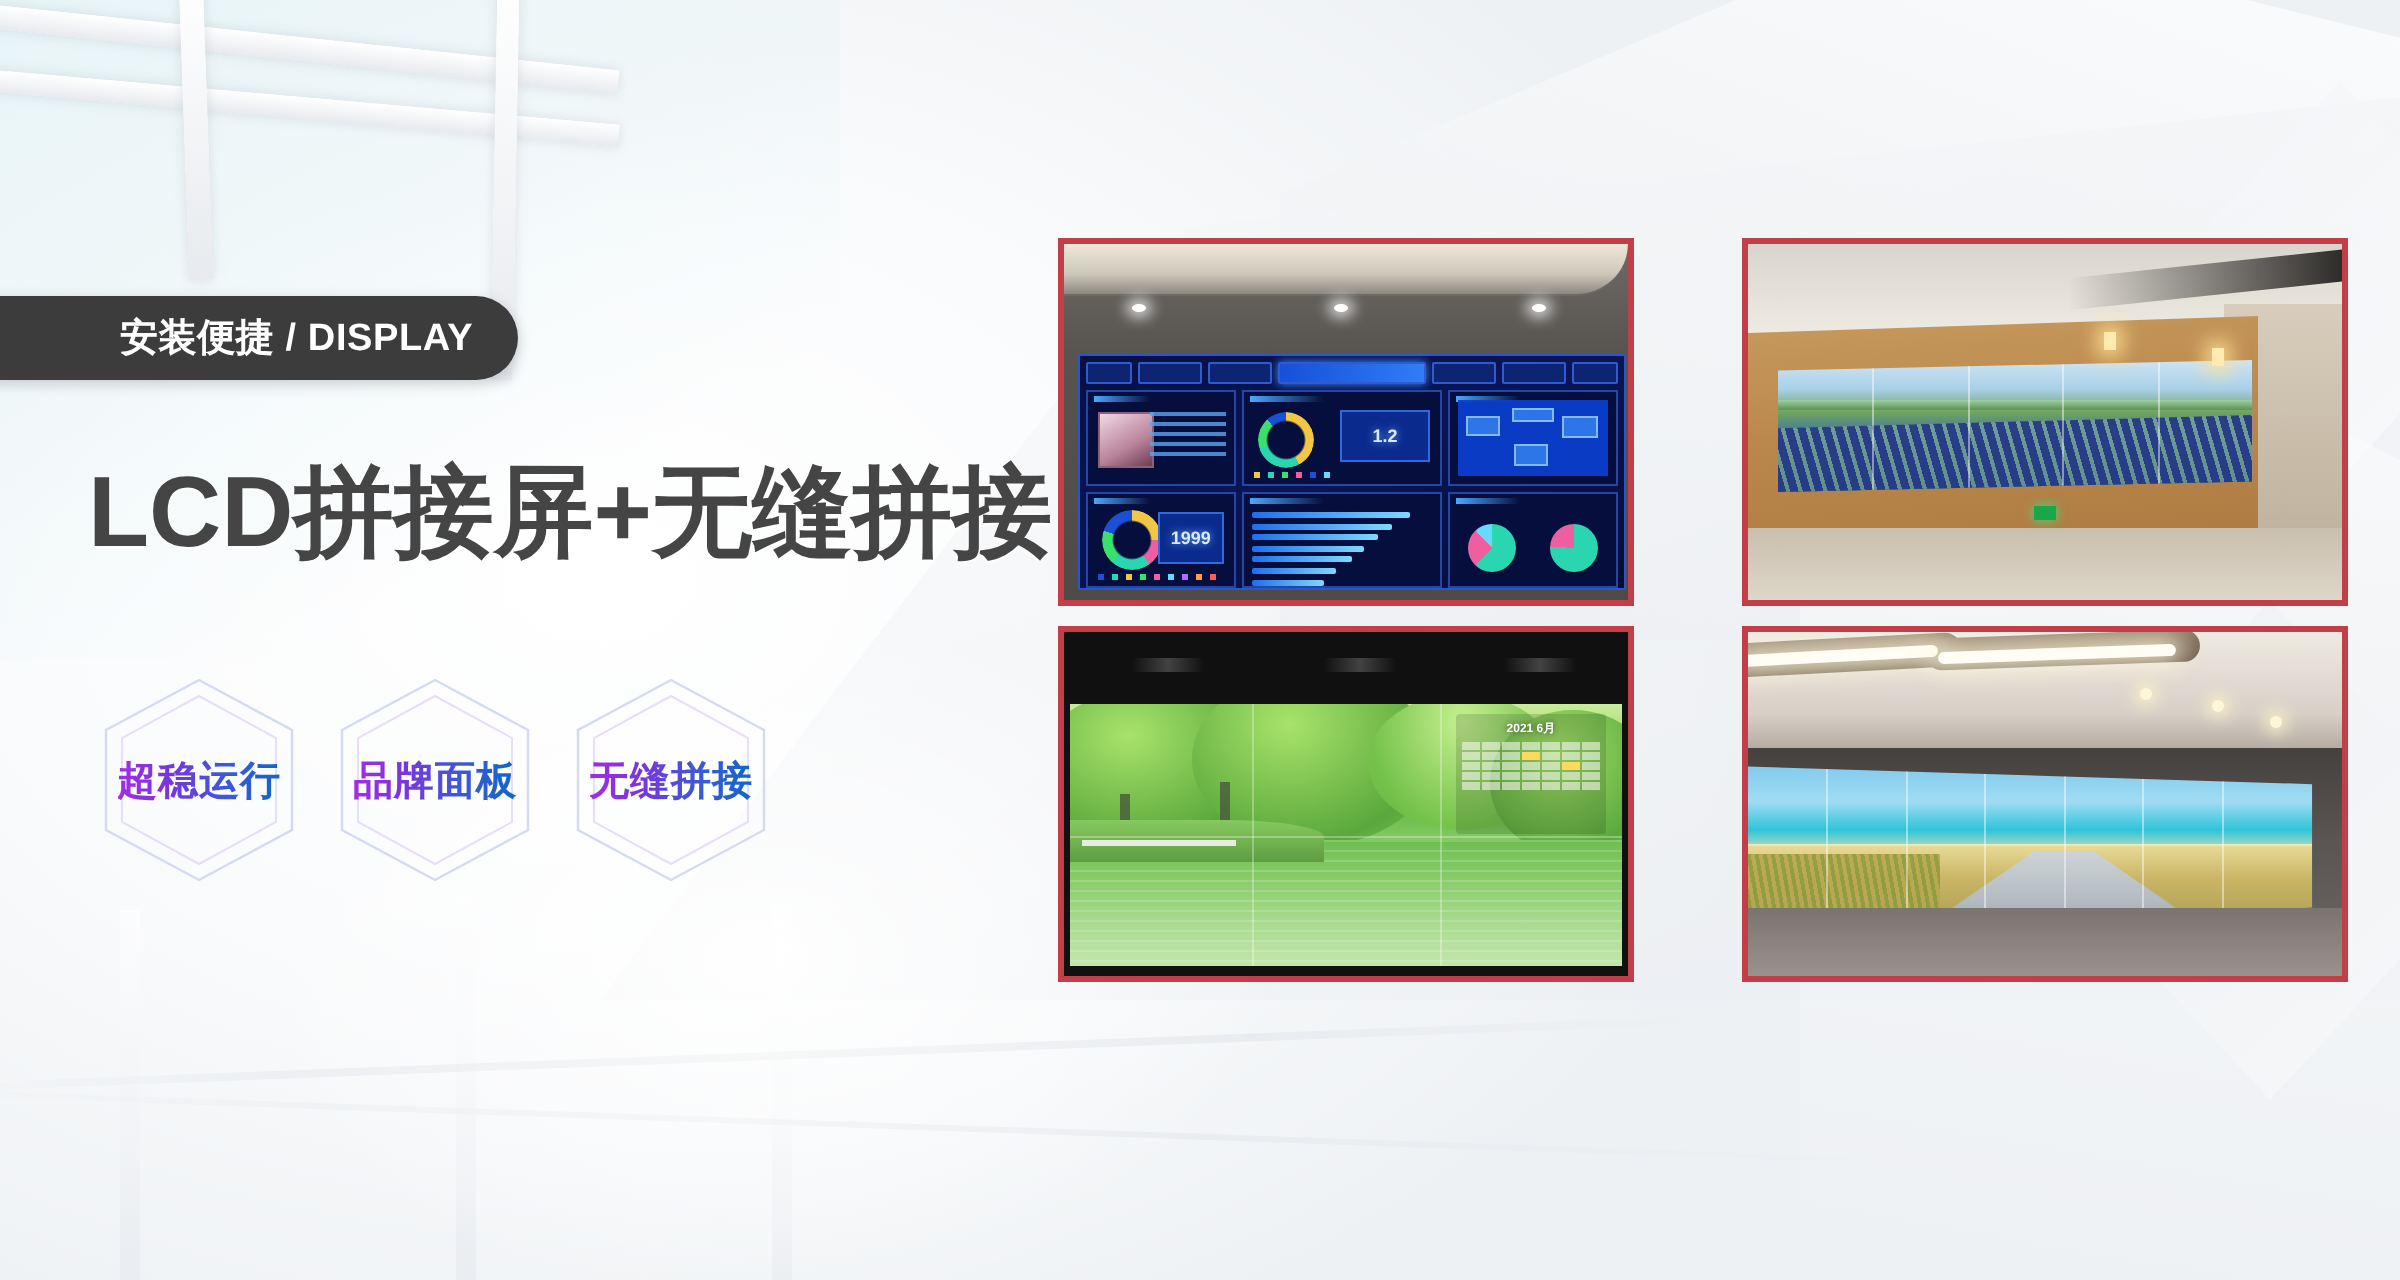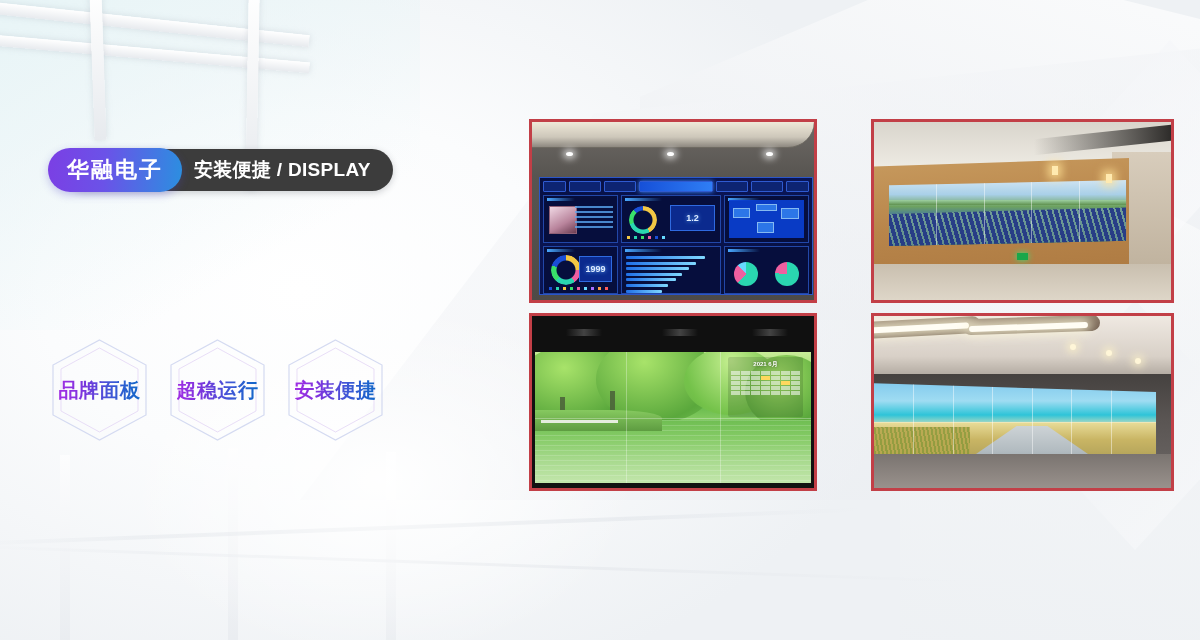--- a/index.html
+++ b/index.html
@@ -268,56 +268,56 @@
   <div class="pv pv2"></div>
   <div class="pv pv3"></div>
   <div class="floor"></div>
   <div class="floor2"></div>
   <div class="glow"></div>
 </div>
 
 <div class="content">
 
   <div class="pill-row">
-    <div class="pill-brand">华融电子</div>
     <div class="pill-dark">安装便捷 / DISPLAY</div>
   </div>
 
+  <div class="headline">LCD拼接屏+无缝拼接</div>
 
   <div class="hex-row">
 
+
+    <div class="hex">
+      <svg viewBox="0 0 107 108">
+        <polygon points="53.5,4 100,29 100,79 53.5,104 7,79 7,29" fill="none" stroke="#cfd6ef" stroke-width="1.2" opacity=".9"></polygon>
+        <polygon points="53.5,12 92,33 92,75 53.5,96 15,75 15,33" fill="none" stroke="#e3d6f5" stroke-width="1" opacity=".8"></polygon>
+        <polyline points="14,44 53.5,20 93,44" fill="none" stroke="url(#gA)" stroke-width="3.4"></polyline>
+        <polyline points="14,64 53.5,88 93,64" fill="none" stroke="url(#gA)" stroke-width="3.4"></polyline>
+      </svg>
+      <span class="hex-label">超稳运行</span>
+    </div>
 
     <div class="hex">
       <svg viewBox="0 0 107 108">
         <polygon points="53.5,4 100,29 100,79 53.5,104 7,79 7,29" fill="none" stroke="#cfd6ef" stroke-width="1.2" opacity=".9"></polygon>
         <polygon points="53.5,12 92,33 92,75 53.5,96 15,75 15,33" fill="none" stroke="#e3d6f5" stroke-width="1" opacity=".8"></polygon>
         <polyline points="14,44 53.5,20 93,44" fill="none" stroke="url(#gA)" stroke-width="3.4"></polyline>
         <polyline points="14,64 53.5,88 93,64" fill="none" stroke="url(#gA)" stroke-width="3.4"></polyline>
       </svg>
       <span class="hex-label">品牌面板</span>
     </div>
 
     <div class="hex">
       <svg viewBox="0 0 107 108">
         <polygon points="53.5,4 100,29 100,79 53.5,104 7,79 7,29" fill="none" stroke="#cfd6ef" stroke-width="1.2" opacity=".9"></polygon>
         <polygon points="53.5,12 92,33 92,75 53.5,96 15,75 15,33" fill="none" stroke="#e3d6f5" stroke-width="1" opacity=".8"></polygon>
         <polyline points="14,44 53.5,20 93,44" fill="none" stroke="url(#gA)" stroke-width="3.4"></polyline>
         <polyline points="14,64 53.5,88 93,64" fill="none" stroke="url(#gA)" stroke-width="3.4"></polyline>
       </svg>
-      <span class="hex-label">超稳运行</span>
-    </div>
-
-    <div class="hex">
-      <svg viewBox="0 0 107 108">
-        <polygon points="53.5,4 100,29 100,79 53.5,104 7,79 7,29" fill="none" stroke="#cfd6ef" stroke-width="1.2" opacity=".9"></polygon>
-        <polygon points="53.5,12 92,33 92,75 53.5,96 15,75 15,33" fill="none" stroke="#e3d6f5" stroke-width="1" opacity=".8"></polygon>
-        <polyline points="14,44 53.5,20 93,44" fill="none" stroke="url(#gA)" stroke-width="3.4"></polyline>
-        <polyline points="14,64 53.5,88 93,64" fill="none" stroke="url(#gA)" stroke-width="3.4"></polyline>
-      </svg>
-      <span class="hex-label">安装便捷</span>
+      <span class="hex-label">无缝拼接</span>
     </div>
 
   </div>
 </div>
 
 <div class="grid">
 
   <div class="shot s-tl">
     <div class="inner">
       <div class="room-tl"></div>

